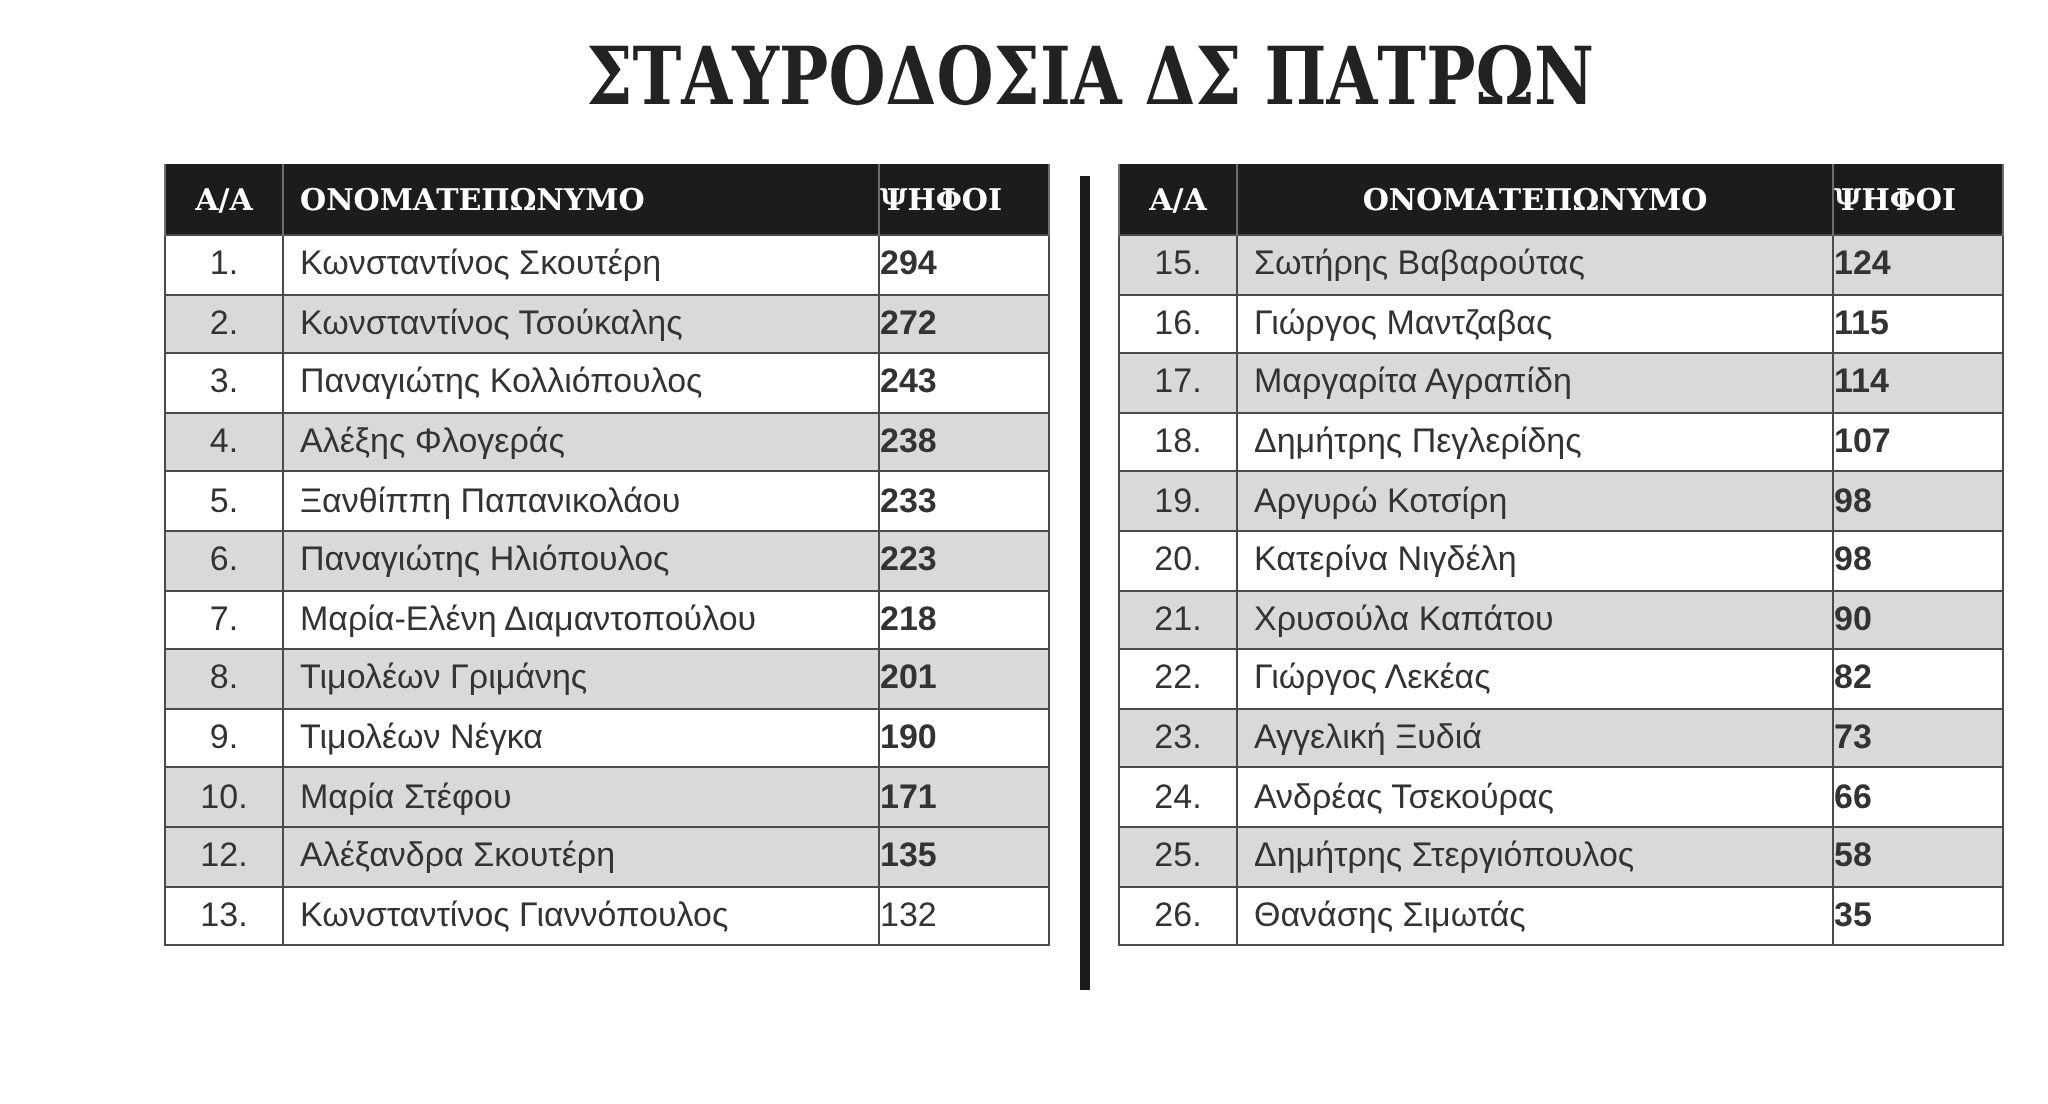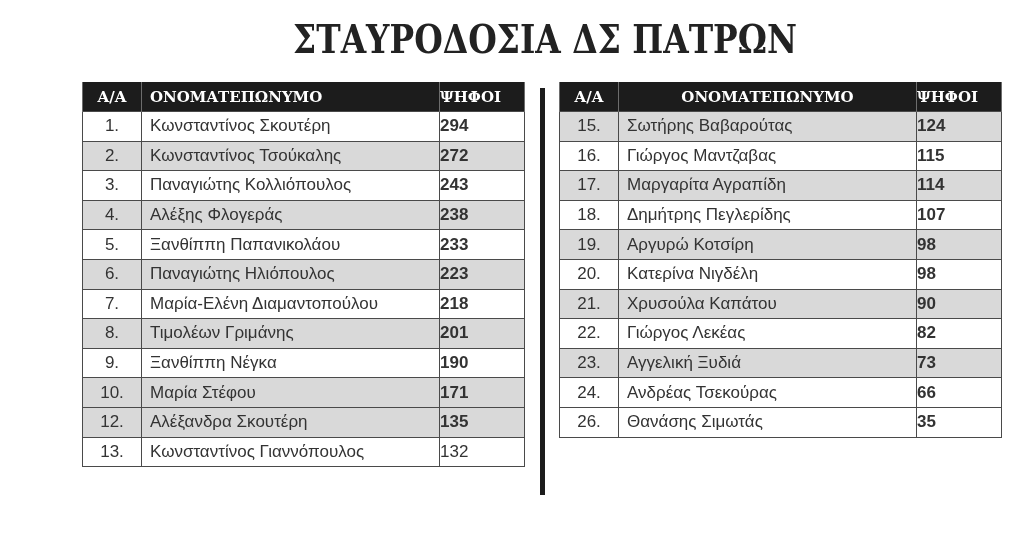--- a/index.html
+++ b/index.html
@@ -38,21 +38,21 @@
       width: 443px;
     }
     table.left { left: 82px; }
     table.right { left: 559px; }
     table.results th {
       background: #1c1c1c;
       color: #ffffff;
       font-family: "DejaVu Serif", serif;
       font-weight: bold;
       font-size: 15px;
-      height: 29px;
+      height: 35px;
       padding: 0;
       border-left: 1px solid #6d6d6d;
       border-right: 1px solid #6d6d6d;
       white-space: nowrap;
     }
     table.results th.col-aa { text-align: center; }
     table.left th.col-name { text-align: left; padding-left: 8px; }
     table.right th.col-name { text-align: center; }
     table.results th.col-votes { text-align: left; }
     table.results td {
@@ -136,21 +136,21 @@
       <td class="col-name">Μαρία-Ελένη Διαμαντοπούλου</td>
       <td class="col-votes">218</td>
     </tr>
     <tr class="even">
       <td class="col-aa">8.</td>
       <td class="col-name">Τιμολέων Γριμάνης</td>
       <td class="col-votes">201</td>
     </tr>
     <tr class="odd">
       <td class="col-aa">9.</td>
-      <td class="col-name">Ξανθίππη Νέγκα</td>
+      <td class="col-name">Τιμολέων Νέγκα</td>
       <td class="col-votes">190</td>
     </tr>
     <tr class="even">
       <td class="col-aa">10.</td>
       <td class="col-name">Μαρία Στέφου</td>
       <td class="col-votes">171</td>
     </tr>
     <tr class="even">
       <td class="col-aa">12.</td>
       <td class="col-name">Αλέξανδρα Σκουτέρη</td>
@@ -223,19 +223,24 @@
     <tr class="even">
       <td class="col-aa">23.</td>
       <td class="col-name">Αγγελική Ξυδιά</td>
       <td class="col-votes">73</td>
     </tr>
     <tr class="odd">
       <td class="col-aa">24.</td>
       <td class="col-name">Ανδρέας Τσεκούρας</td>
       <td class="col-votes">66</td>
     </tr>
+    <tr class="even">
+      <td class="col-aa">25.</td>
+      <td class="col-name">Δημήτρης Στεργιόπουλος</td>
+      <td class="col-votes">58</td>
+    </tr>
     <tr class="odd">
       <td class="col-aa">26.</td>
       <td class="col-name">Θανάσης Σιμωτάς</td>
       <td class="col-votes">35</td>
     </tr>
   </tbody>
 </table>
 
 </body></html>

